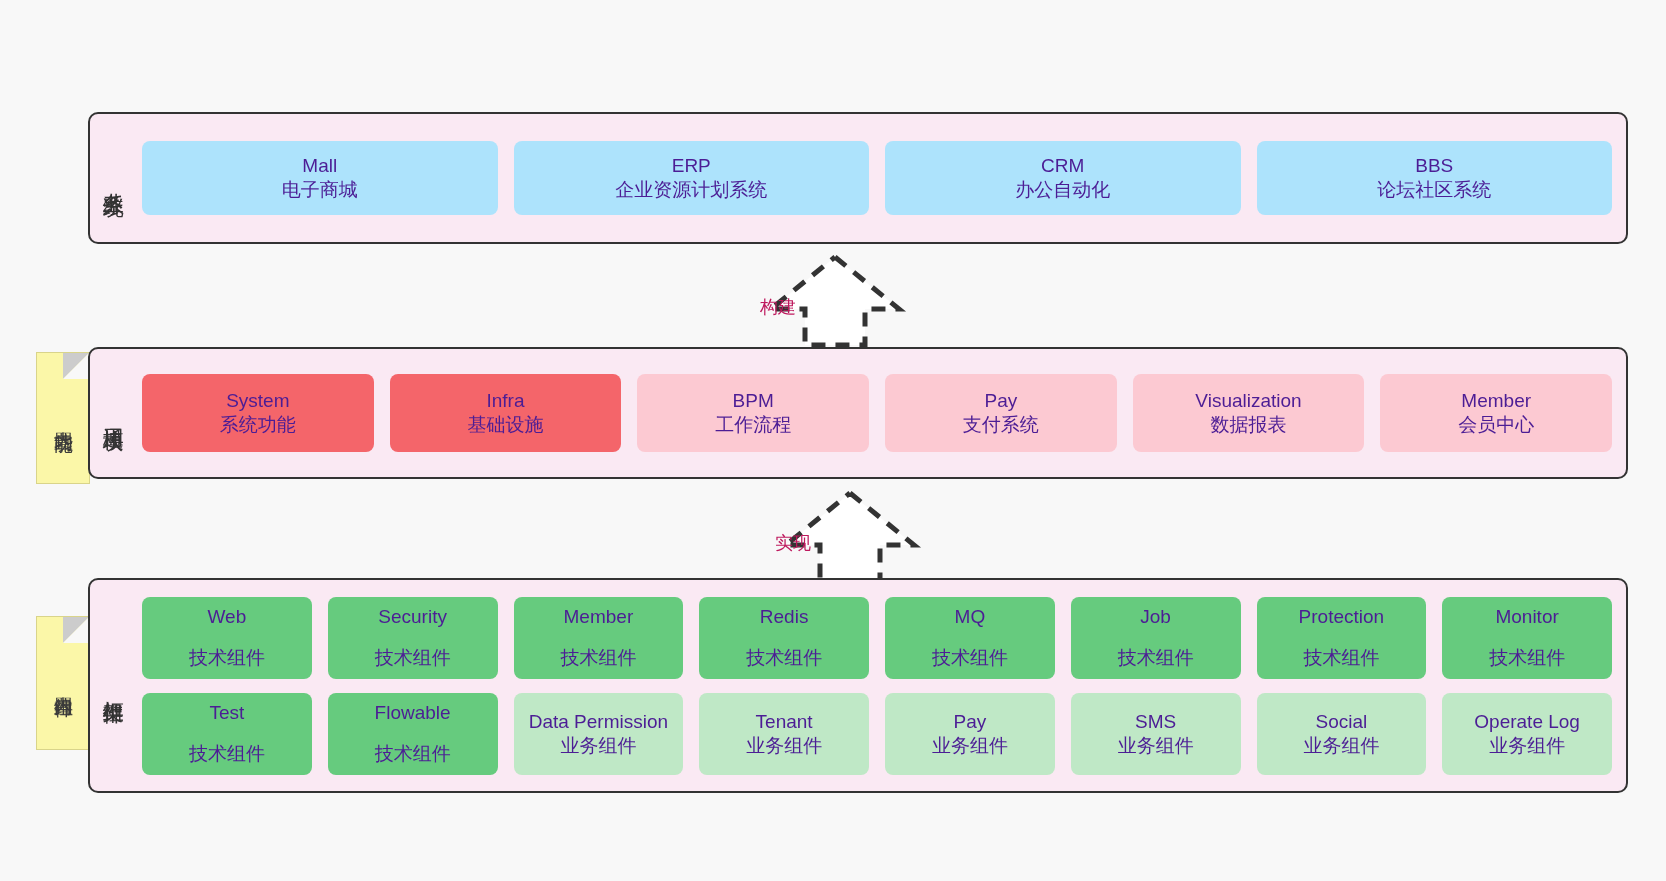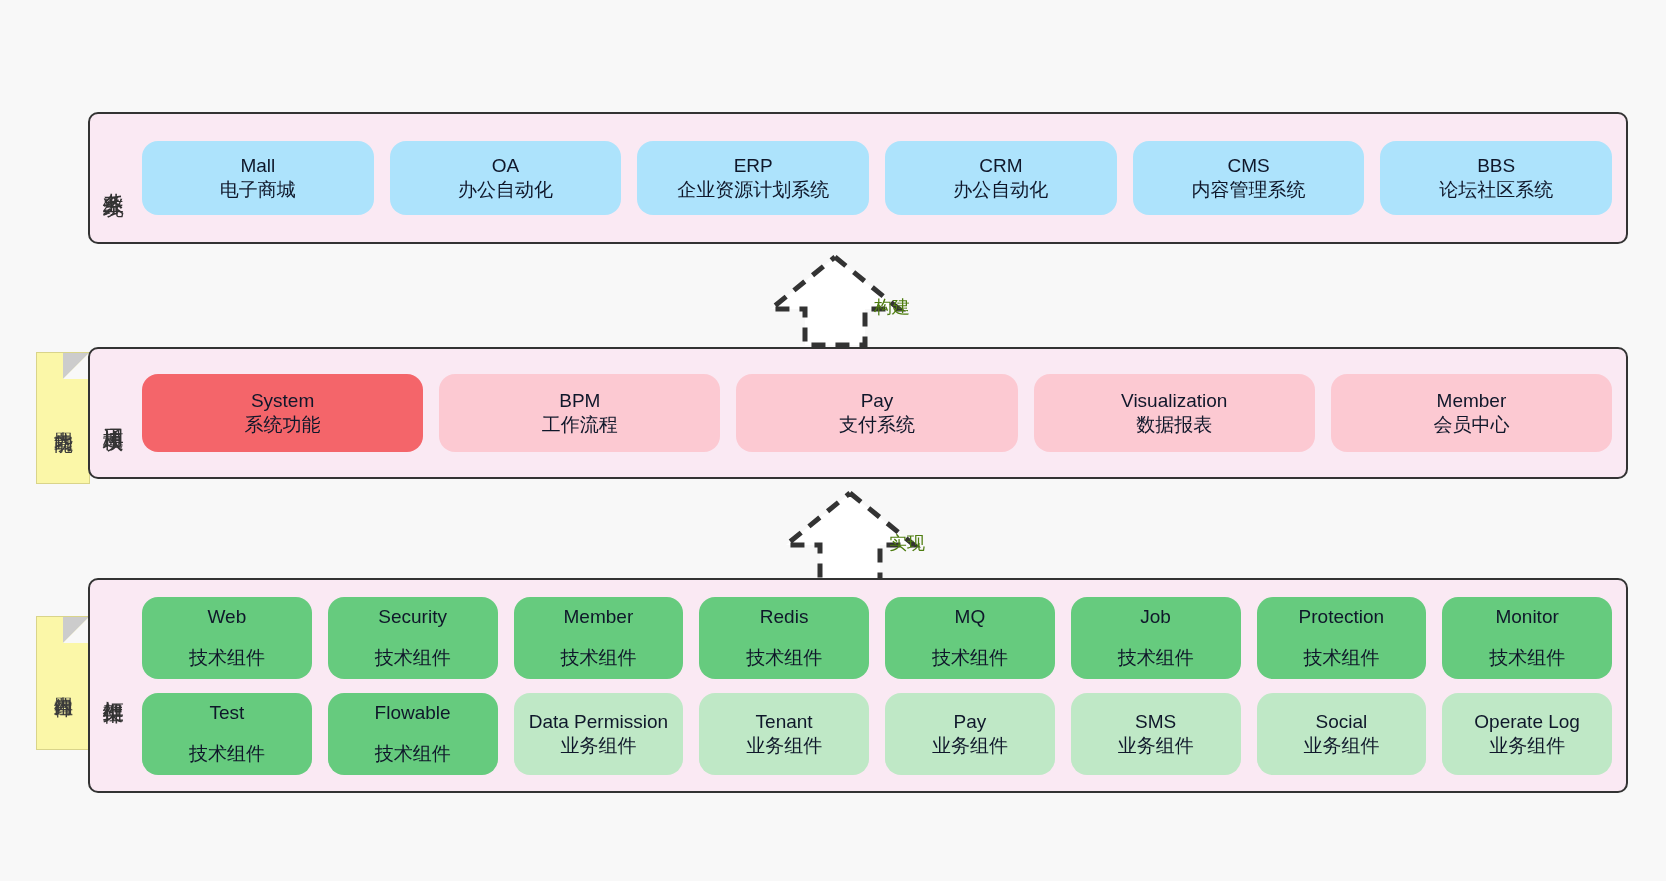--- a/index.html
+++ b/index.html
@@ -45,29 +45,29 @@
     padding:10px 14px 10px 6px;
     gap:14px;
   }
   .row{
     display:flex;
     gap:16px;
     align-items:stretch;
   }
   .cell{
     flex:1 1 0;
-    border-radius:16px;
+    border-radius:8px;
     display:flex;
     flex-direction:column;
     align-items:center;
     justify-content:center;
     text-align:center;
     font-size:19px;
     line-height:1.25;
-    color:#0f172a;
+    color:#4c1d95;
     padding:4px 6px;
     box-sizing:border-box;
   }
   .cell .en{display:block;}
   .cell .cn{display:block;}
 
   
   .c-blue{background:#ade3fc;}
   .c-red{background:#f4656a;}
   .c-pink{background:#fcc9d2;}
@@ -123,56 +123,48 @@
   
   .arrow{
     position:absolute;
     width:150px;height:96px;
   }
   .arrow svg{display:block;}
   .arrow-label{
     position:absolute;
     left:0;right:0;
     top:42px;
-    text-align:right;
+    text-align:left;
     font-size:18px;
-    color:#4d7c0f;
+    color:#be185d;
     pointer-events:none;
   }
   #arrow-build{left:760px;top:253px;}
   #arrow-implement{left:775px;top:489px;}
 </style>
 </head>
 <body>
 
 <div class="canvas">
 
   <div class="layer" id="layer-business">
     <div class="layer-title">业务系统</div>
     <div class="layer-body">
       <div class="row">
         <div class="cell c-blue">
           <span class="en">Mall</span>
           <span class="cn">电子商城</span>
         </div>
         <div class="cell c-blue">
-          <span class="en">OA</span>
-          <span class="cn">办公自动化</span>
-        </div>
-        <div class="cell c-blue">
           <span class="en">ERP</span>
           <span class="cn">企业资源计划系统</span>
         </div>
         <div class="cell c-blue">
           <span class="en">CRM</span>
           <span class="cn">办公自动化</span>
-        </div>
-        <div class="cell c-blue">
-          <span class="en">CMS</span>
-          <span class="cn">内容管理系统</span>
         </div>
         <div class="cell c-blue">
           <span class="en">BBS</span>
           <span class="cn">论坛社区系统</span>
         </div>
       </div>
     </div>
   </div>
 
   <div class="arrow" id="arrow-build">
@@ -187,20 +179,24 @@
   </div>
 
   <div class="layer" id="layer-modules">
     <div class="layer-title">通用模块</div>
     <div class="layer-body">
       <div class="row">
         <div class="cell c-red">
           <span class="en">System</span>
           <span class="cn">系统功能</span>
         </div>
+        <div class="cell c-red">
+          <span class="en">Infra</span>
+          <span class="cn">基础设施</span>
+        </div>
         <div class="cell c-pink">
           <span class="en">BPM</span>
           <span class="cn">工作流程</span>
         </div>
         <div class="cell c-pink">
           <span class="en">Pay</span>
           <span class="cn">支付系统</span>
         </div>
         <div class="cell c-pink">
           <span class="en">Visualization</span>

